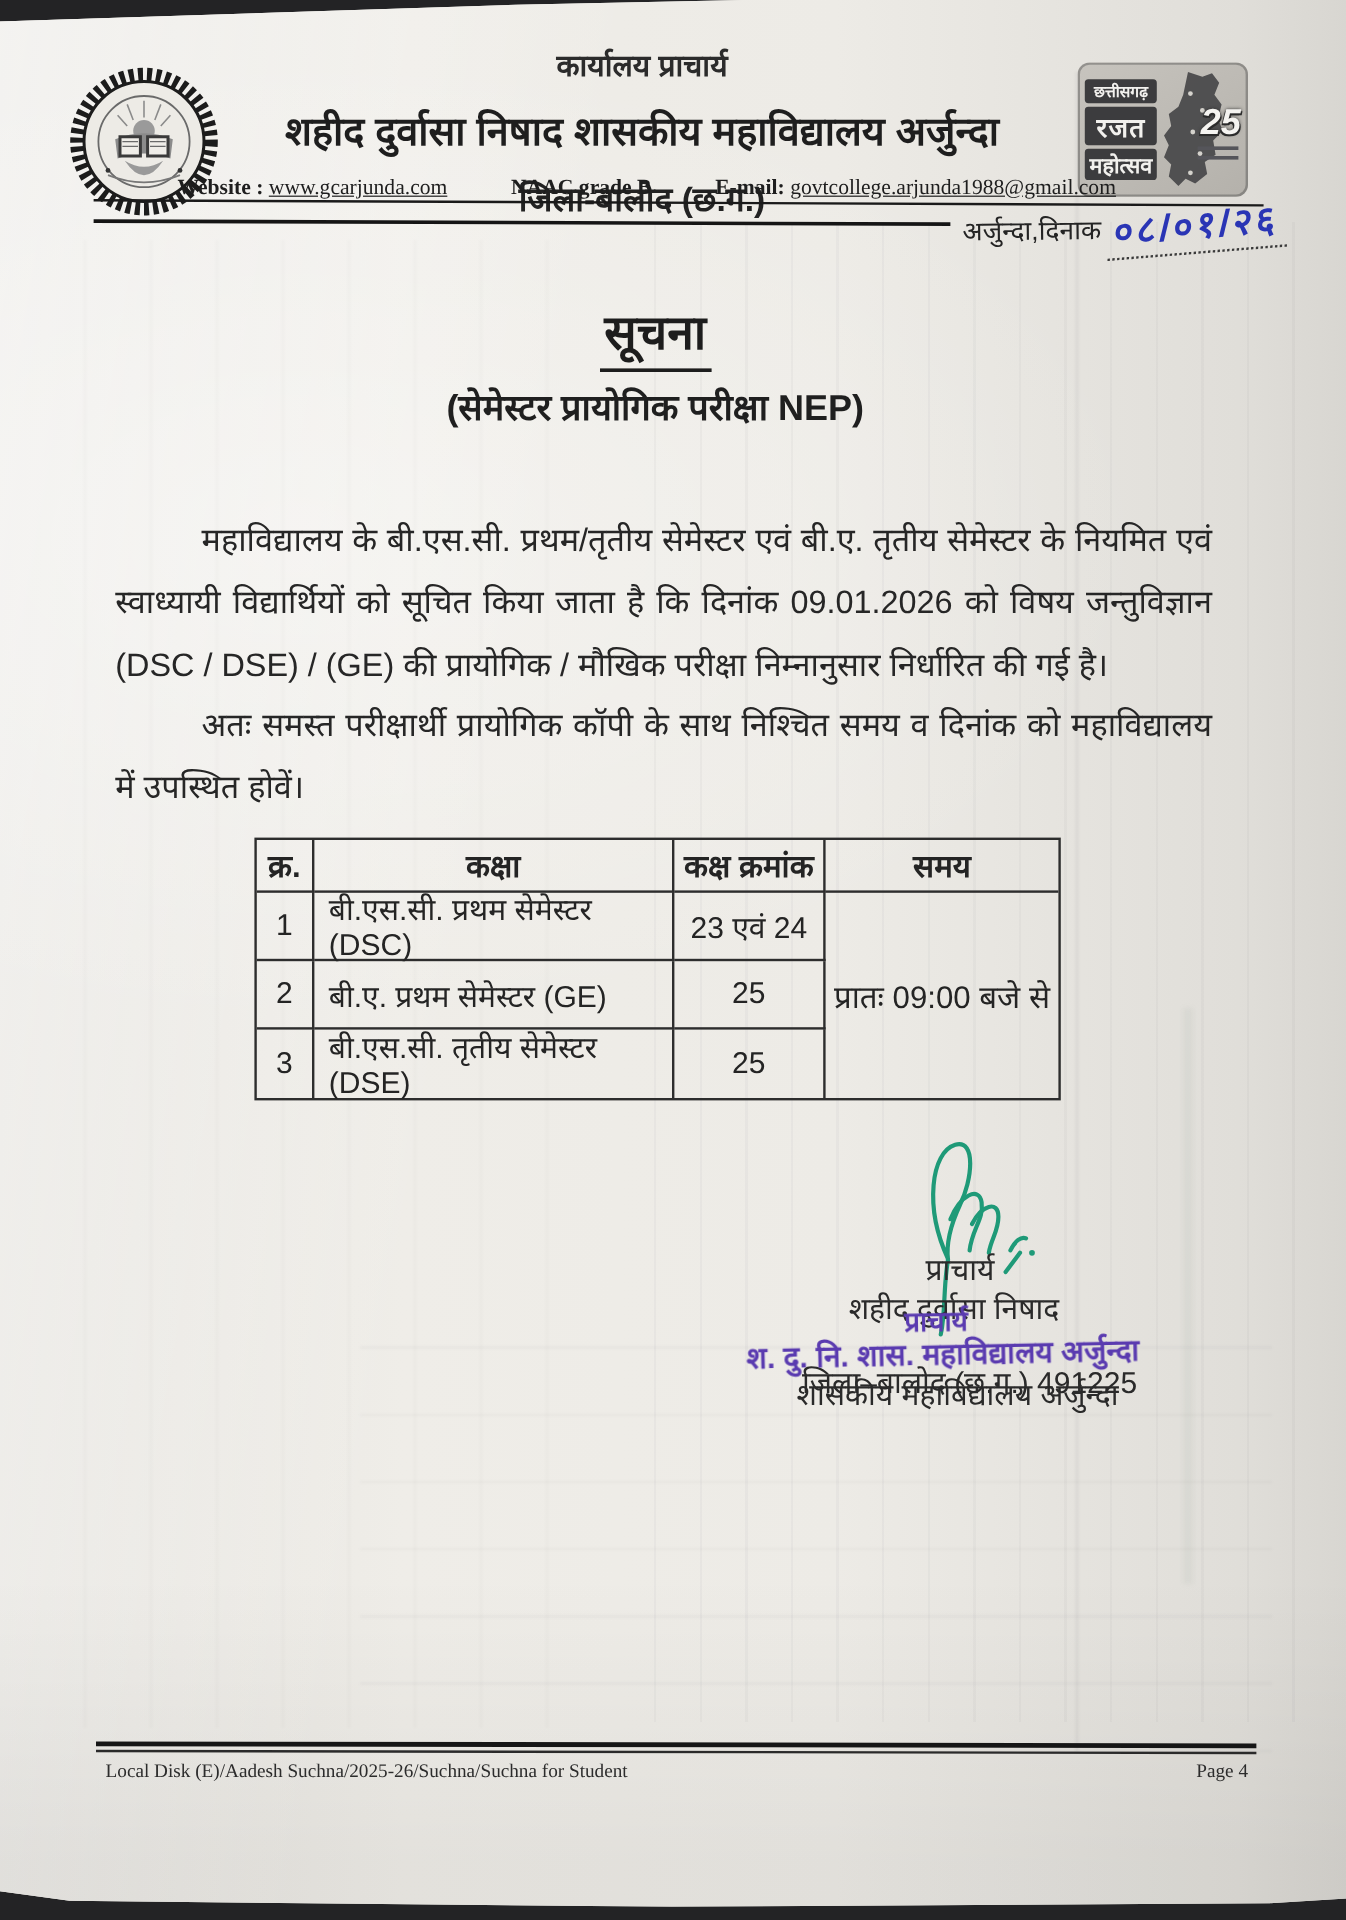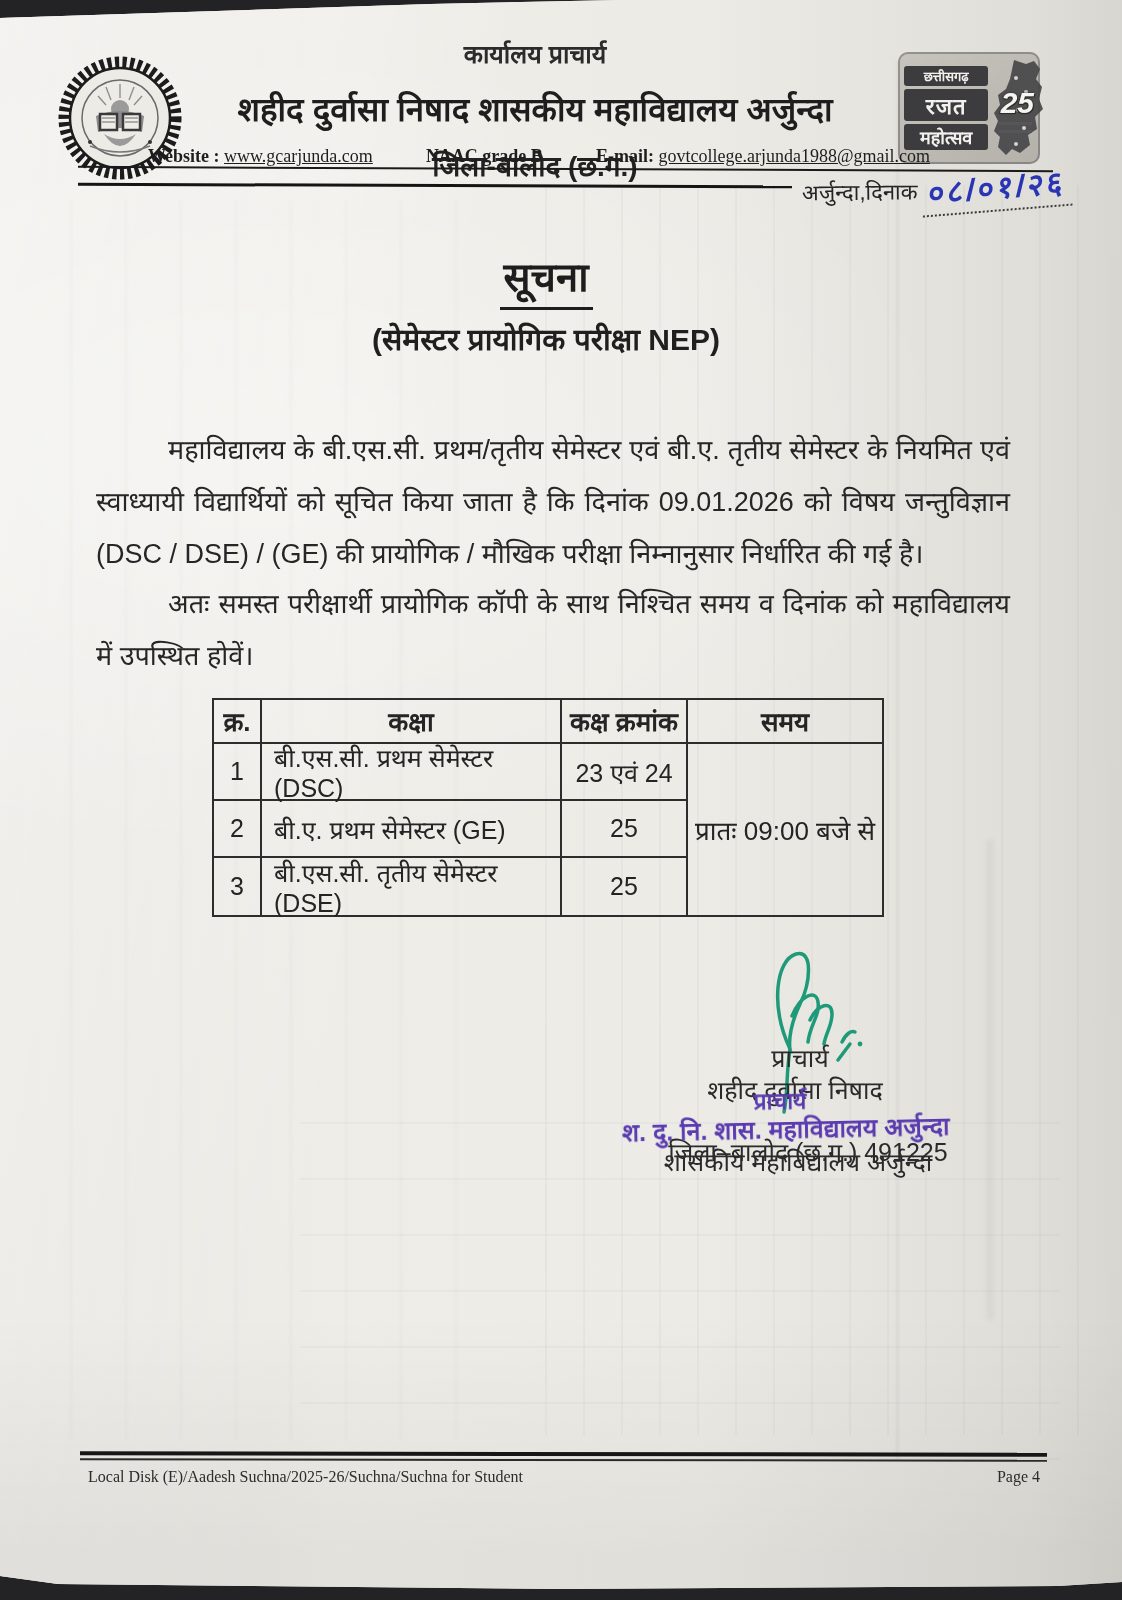--- a/index.html
+++ b/index.html
@@ -66,21 +66,21 @@
   }
 
   
   .jubilee {
     position:absolute; left:898px; top:52px; width:142px; height:112px;
     background:linear-gradient(145deg,#c7c4be,#b4b1ab); border-radius:10px;
     display:flex; align-items:center; padding:6px; gap:4px;
     box-shadow:inset 0 0 0 2px rgba(70,70,70,0.4);
   }
   .jub-words { display:flex; flex-direction:column; gap:3px; }
-  .jub-word { background:#3c3c3e; color:#f2f1ee; font-weight:bold; text-align:center; border-radius:3px; padding:1px 16px; }
+  .jub-word { background:#3c3c3e; color:#f2f1ee; font-weight:bold; text-align:center; border-radius:3px; padding:1px 4px; }
   .jw1 { font-size:13px; } .jw2 { font-size:22px; letter-spacing:1px; } .jw3 { font-size:18px; }
   .jub-right { position:relative; flex:1; height:100%; }
   .jub-map { position:absolute; left:2px; top:0; width:52px; height:98px; fill:#454547; opacity:0.9; }
   .jub-25 {
     position:absolute; right:0px; top:28px; font-size:30px; font-weight:bold; font-style:italic;
     color:#f5f4f1; text-shadow:0 0 3px #2c2c2c, 1px 1px 0 #2c2c2c, -1px 1px 0 #2c2c2c;
   }
   .jub-sub { position:absolute; right:2px; top:64px; width:34px; height:3px; background:#55555a; box-shadow:0 8px 0 #55555a; }
 
   

